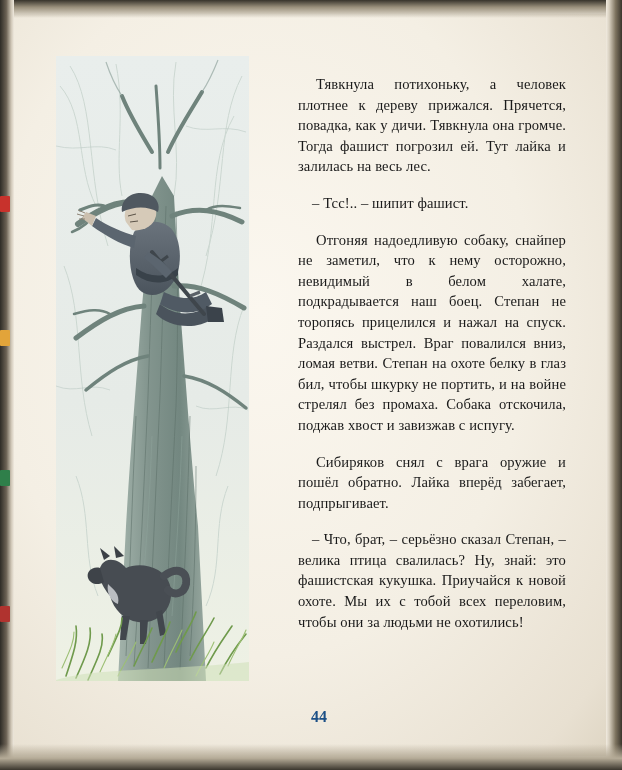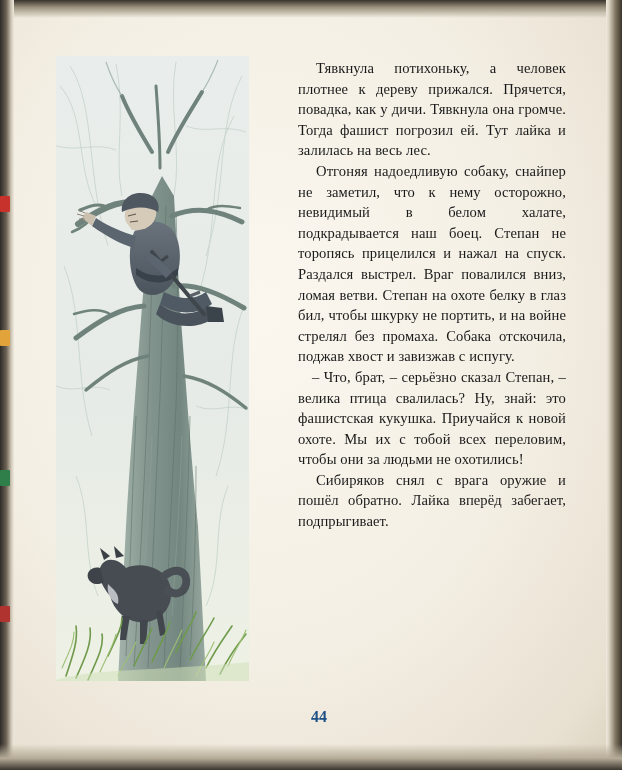--- a/index.html
+++ b/index.html
@@ -91,21 +91,21 @@
   .illus svg { display: block; }
 
   
   .textcol {
     position: absolute;
     left: 298px;
     top: 58px;
     width: 268px;
   }
   .para {
-    margin: 0 0 0 0;
+    margin: 16px 0 0 0;
     font-size: 14.6px;
     line-height: 20.6px;
     color: #1a1a1a;
     text-align: justify;
     text-indent: 18px;
     font-family: "Liberation Serif", serif;
     letter-spacing: 0.1px;
   }
   .para.dialog { text-indent: 14px; }
 
@@ -279,23 +279,24 @@
           <path d="M172 610 C 180 592, 186 584, 190 574"></path>
           <path d="M62 620 C 70 604, 76 596, 80 586"></path>
           <path d="M140 620 C 148 604, 154 596, 158 586"></path>
         </g>
         <path d="M0 624 C 40 612, 90 616, 193 606 L193 625 L0 625 Z" fill="#cfe0b8" opacity="0.55"></path>
       </svg>
     </div>
 
     <div class="textcol">
       <p class="para">Тявкнула потихоньку, а человек плотнее к дереву прижался. Прячется, повадка, как у дичи. Тявкнула она громче. Тогда фашист погрозил ей. Тут лайка и залилась на весь лес.</p>
+      <p class="para dialog">– Тсс!.. – шипит фашист.</p>
       <p class="para">Отгоняя надоедливую собаку, снайпер не заметил, что к нему осторожно, невидимый в белом халате, подкрадывается наш боец. Степан не торопясь прицелился и нажал на спуск. Раздался выстрел. Враг повалился вниз, ломая ветви. Степан на охоте белку в глаз бил, чтобы шкурку не портить, и на войне стрелял без промаха. Собака отскочила, поджав хвост и завизжав с испугу.</p>
+      <p class="para">Сибиряков снял с врага оружие и пошёл обратно. Лайка вперёд забегает, подпрыгивает.</p>
       <p class="para dialog">– Что, брат, – серьёзно сказал Степан, – велика птица свалилась? Ну, знай: это фашистская кукушка. Приучайся к новой охоте. Мы их с тобой всех переловим, чтобы они за людьми не охотились!</p>
-      <p class="para">Сибиряков снял с врага оружие и пошёл обратно. Лайка вперёд забегает, подпрыгивает.</p>
     </div>
 
     <div class="folio" style="color: rgb(27, 79, 134);">44</div>
   </div>
 
   <div class="edge-top"></div>
   <div class="edge-left"></div>
   <div class="edge-right"></div>
   <div class="edge-bottom"></div>
 <div class="tab" style="background: rgb(200, 50, 44); top: 196px;"></div>

